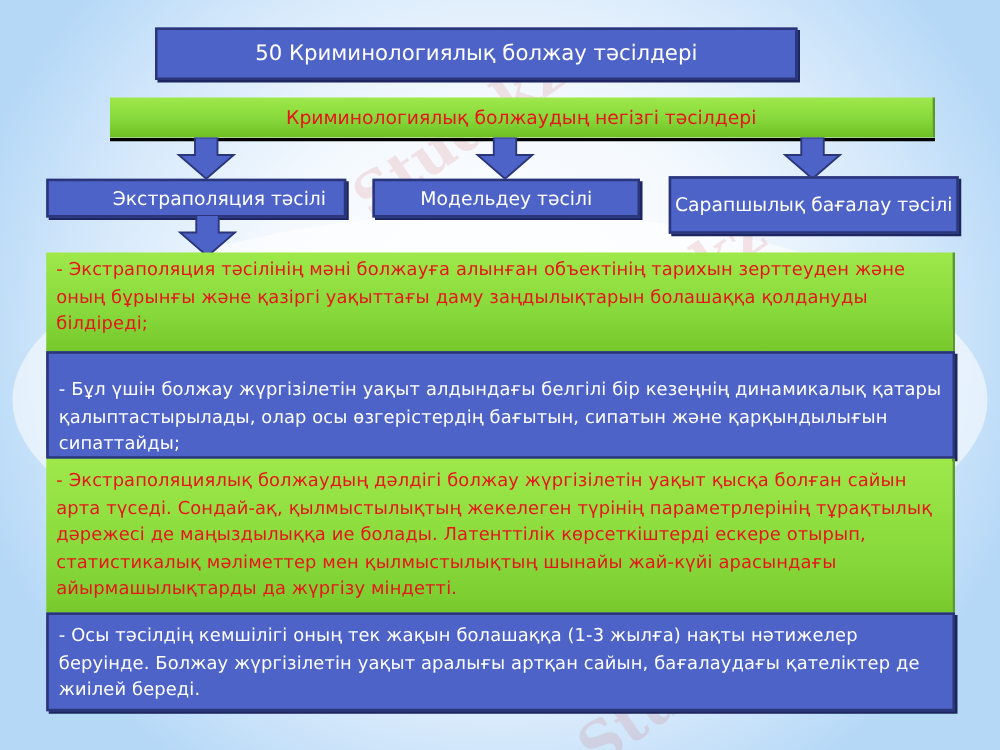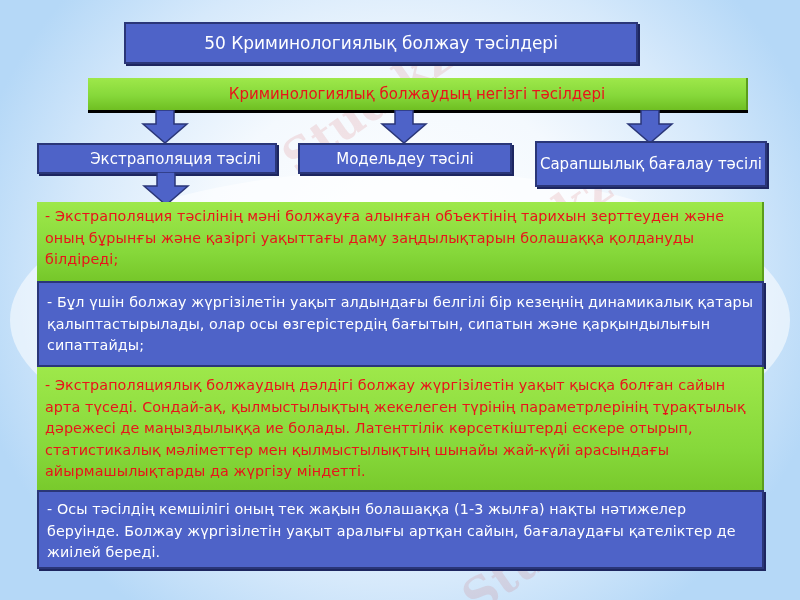--- a/index.html
+++ b/index.html
@@ -34,21 +34,21 @@
   .method { font-size:15px; top:143px; height:31px; }
   .m1 { left:37px; width:240px;padding-left:37px; }
   .m2 { left:298px; width:214px; }
   .m3 { left:535px; width:232px; top:141px; height:46px; line-height:20px;text-align:center; }
   .para {
     position:absolute; box-sizing:border-box; left:37px; width:727px;
     font-size:14.3px; line-height:21.5px; padding:4px 6px 4px 8px; text-align:left;
     letter-spacing:0.1px;
   }
   .p1 { top:202px; height:92px; }
-  .p2 { top:281px; height:86px; padding-top:9px; }
+  .p2 { top:281px; height:86px; padding-top:19px; }
   .p3 { top:367px; height:152px; padding-top:8px; }
   .p4 { top:490px; height:79px; padding-top:7px; }
   .para.green { border-right:2px solid #5b9d1b; }
   .arrow { position:absolute; width:48px; height:34px; }
   .watermark {
     position:absolute; color:rgba(200,60,60,0.13); font-family:"DejaVu Serif", serif;
     font-size:46px; font-weight:bold; transform:rotate(-35deg); pointer-events:none; white-space:nowrap;
   }
 </style>
 </head>

